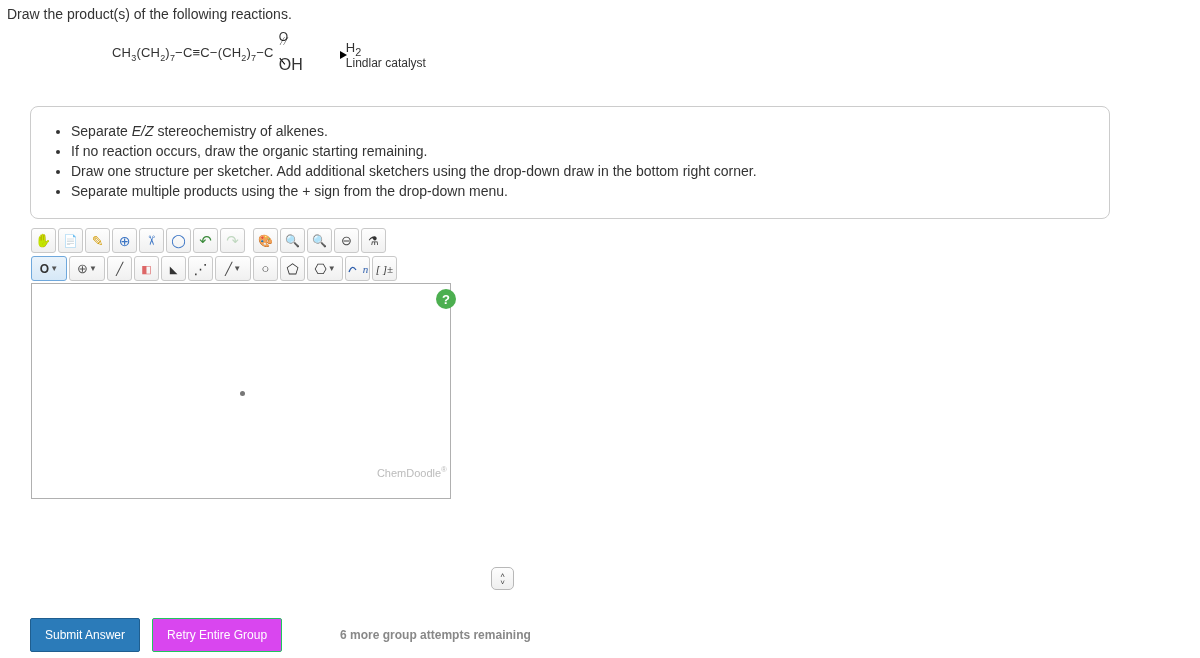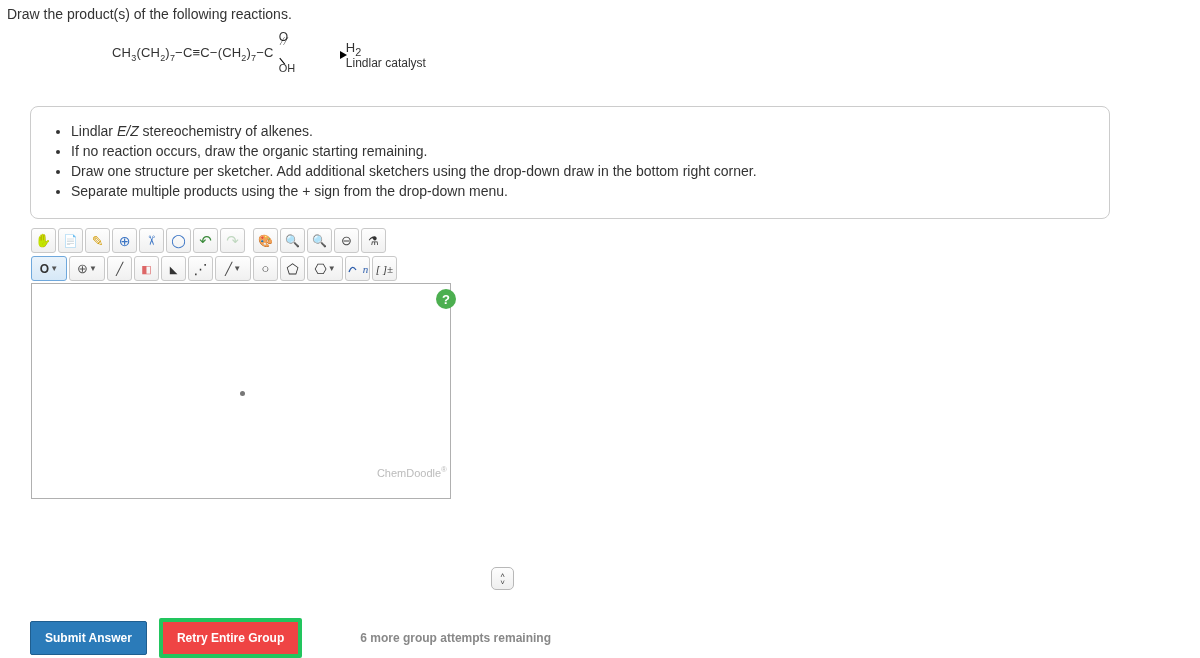--- a/index.html
+++ b/index.html
@@ -50,21 +50,21 @@
     position: absolute;
     top: -9px; left: 4px;
     width: 10px; height: 8px;
     border-left: 1px solid #000;
     border-right: 1px solid #000;
     transform: skewX(-30deg) scaleX(0.4);
   }
   .carboxyl .oh {
     position: absolute;
     bottom: -13px; left: 4px;
-    font-size: 11px;
+    font-size: 16px;
   }
   .carboxyl .oh-line {
     position: absolute;
     bottom: -2px; left: 6px;
     width: 8px; height: 8px;
     border-left: 1px solid #000;
     transform: rotate(-40deg);
   }
   .arrow-wrap {
     position: relative;
@@ -215,29 +215,29 @@
     position: absolute;
     left: 30px;
     top: 618px;
     display: flex;
     align-items: center;
     gap: 12px;
   }
   .btn {
     padding: 9px 14px;
     font-size: 12px;
-    font-weight: bold;
+    font-weight: normal;
     color: #fff;
     border: none;
     border-radius: 2px;
     cursor: pointer;
     text-align: center;
   }
   .btn-submit { background: #2b7bb9; border: 1px solid #1f5e8f; }
-  .btn-retry  { background: #ef4444; border: 4px solid #22c55e; }
+  .btn-retry  { background: #d946ef; border: 1px solid #22c55e; }
   .attempts-text {
     font-size: 12px;
     font-weight: bold;
     color: #888;
     margin-left: 46px;
   }
 
   
   .ic-hand::before { content:"✋"; font-size:13px; filter: hue-rotate(20deg) saturate(1.5); }
   .ic-doc::before  { content:"📄"; font-size:12px; }
@@ -288,21 +288,21 @@
       <span>H</span><sub>2</sub>
     </span>
     <span class="arrow-line"></span>
     <span class="arrow-bottom">Lindlar catalyst</span>
   </span>
 </div>
 
 <div class="instruction-box">
   <ul>
     <li>
-      <span>Lindlar </span><span class="em">E/Z</span><span> stereochemistry of alkenes.</span>
+      <span>Separate </span><span class="em">E/Z</span><span> stereochemistry of alkenes.</span>
     </li>
     <li>If no reaction occurs, draw the organic starting remaining.</li>
     <li>Draw one structure per sketcher. Add additional sketchers using the drop-down draw in the bottom right corner.</li>
     <li>Separate multiple products using the + sign from the drop-down menu.</li>
   </ul>
 </div>
 
 <div class="sketcher-wrap">
   <div class="toolbar">
     <div class="tool-row">

